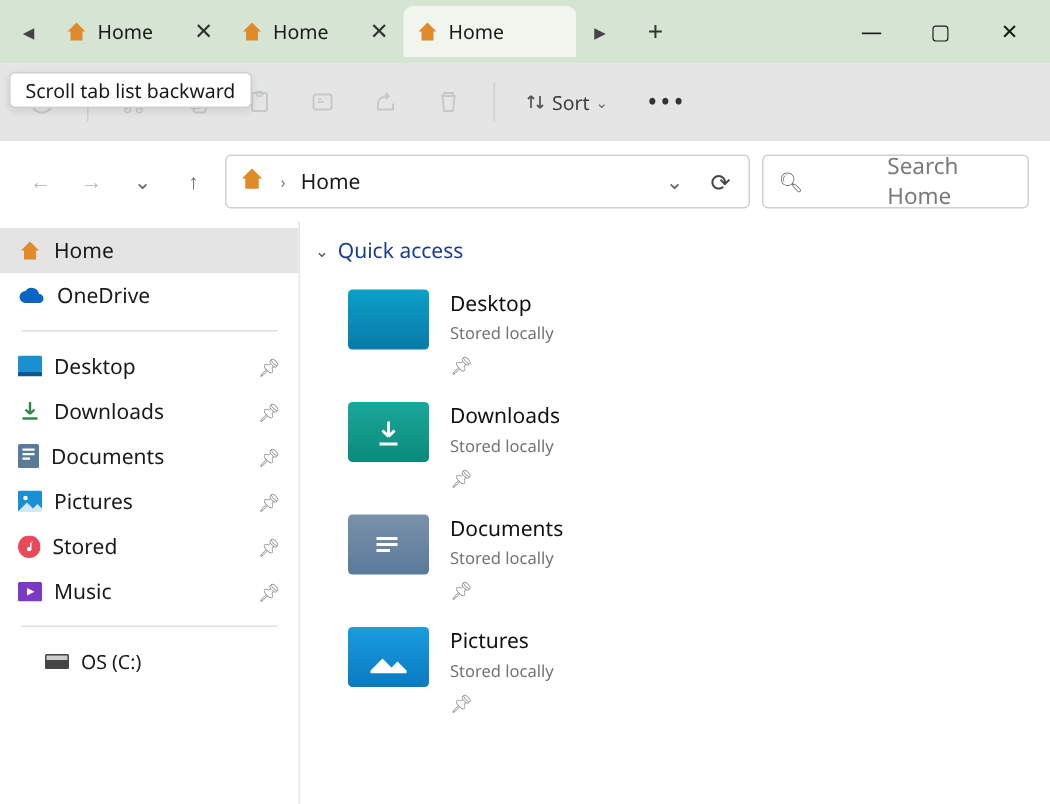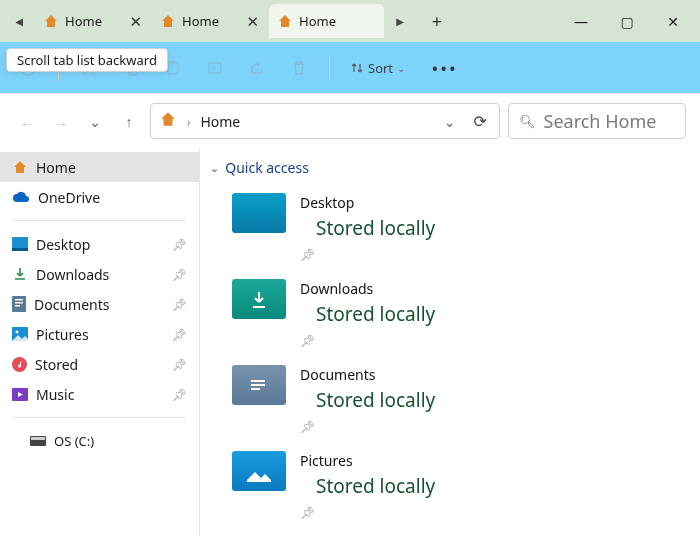--- a/index.html
+++ b/index.html
@@ -13,54 +13,54 @@
 .tab .close { margin-left: auto; font-size: 15px; color: #333; }
 .tab-label { font-size: 13px; white-space: nowrap; overflow: hidden; }
 .new-tab-btn { width: 32px; height: 32px; display:flex;align-items:center;justify-content:center; font-size:18px; color:#333; margin-left:6px;}
 .wincontrols { margin-left: auto; display: flex; }
 .winbtn { width: 46px; height: 32px; display:flex; align-items:center; justify-content:center; font-size:14px;}
 
 
 .tooltip { position: absolute; top: 48px; left: 6px; background: #fff; border:1px solid #d0d0d0; border-radius:4px; padding:2px 10px; font-size:13px; box-shadow:0 2px 6px rgba(0,0,0,0.1); z-index:100;}
 
 
-.toolbar { height: 52px; background: #7dd3fc; display:flex; align-items:center; padding:12px 18px; gap:22px; border-bottom:1px solid #e0e0e0;}
+.toolbar { height: 52px; background: #e5e5e5; display:flex; align-items:center; padding:12px 18px; gap:22px; border-bottom:1px solid #e0e0e0;}
 .toolbar .tb-icon { width: 20px; height: 20px; display:flex;align-items:center;justify-content:center; color:#5a6b5a;}
 .toolbar .tb-icon.dim { opacity: 0.35; }
 .toolbar .divider { width:1px; height:26px; background:#ccd4ca; margin:0 -2px;}
 .toolbar .sort { display:flex; align-items:center; gap:4px; color:#404040; font-size:13px;}
 .toolbar .more { font-size:18px; letter-spacing:2px; color:#333; margin-left:4px;}
 
 
 .navrow { height: 54px; display:flex; align-items:center; padding:0 14px; gap:8px;}
 .nav-arrow { width:26px; height:32px; display:flex;align-items:center;justify-content:center; color:#6a6a6a;}
 .nav-arrow.disabled { color:#bcbcbc;}
 .addressbar { flex:1; height:36px; border:1px solid #d0d0d0; border-radius:4px; display:flex; align-items:center; padding:0 8px; gap:6px;}
 .addressbar .crumb-sep { color:#777; font-size:11px; padding:0 4px;}
 .addressbar .spacer { flex:1; }
 .searchbox { width:178px; height:36px; border:1px solid #d0d0d0; border-radius:4px; display:flex; align-items:center; padding:0 10px; gap:8px; color:#666;}
-.searchbox span.ph { color:#7a7a7a; font-size:18px;}
+.searchbox span.ph { color:#7a7a7a; font-size:15px;margin-left:48px;}
 
 
 .main { display:flex; height: calc(536px - 42px - 52px - 54px); }
 .sidebar { width: 200px; border-right:1px solid #e6e6e6; padding-top:4px; overflow:hidden;}
 .side-item { height:30px; display:flex; align-items:center; gap:8px; padding:0 12px; font-size:14px;}
 .side-item.selected { background:#e4e4e4;}
 .side-item .pin { margin-left:auto; color:#8a8a8a; font-size:12px;}
 .side-item.indent { padding-left:30px; font-size:13px;}
 .side-sep { height:1px; background:#e0e0e0; margin:8px 14px;}
 
 .content { flex:1; padding:10px 4px; overflow:hidden;}
 .qa-header { display:flex; align-items:center; gap:6px; color:#1a3f8a; font-size:14px; padding:0 6px 8px;}
 .qa-header .chev { color:#5a5a5a; font-size:11px;}
 .qa-item { display:flex; gap:14px; padding:8px 28px;}
 .qa-icon { width:54px; height:40px; border-radius:3px; flex-shrink:0; display:flex;align-items:center;justify-content:center; color:#fff; font-size:20px;}
 .qa-text { display:flex; flex-direction:column; gap:3px;}
 .qa-title { font-size:14px; color:#111;}
-.qa-sub { font-size:19px; color:#14532d;margin-left:16px;}
+.qa-sub { font-size:11px; color:#737373;}
 .qa-pin { font-size:12px; color:#8a8a8a; margin-top:2px;}
 
 
 .ico-home svg, .tabstrip svg { display:block; }
 </style>
 </head>
 <body>
 
 <div class="tabstrip">
   <div class="tab-scroll-btn">

